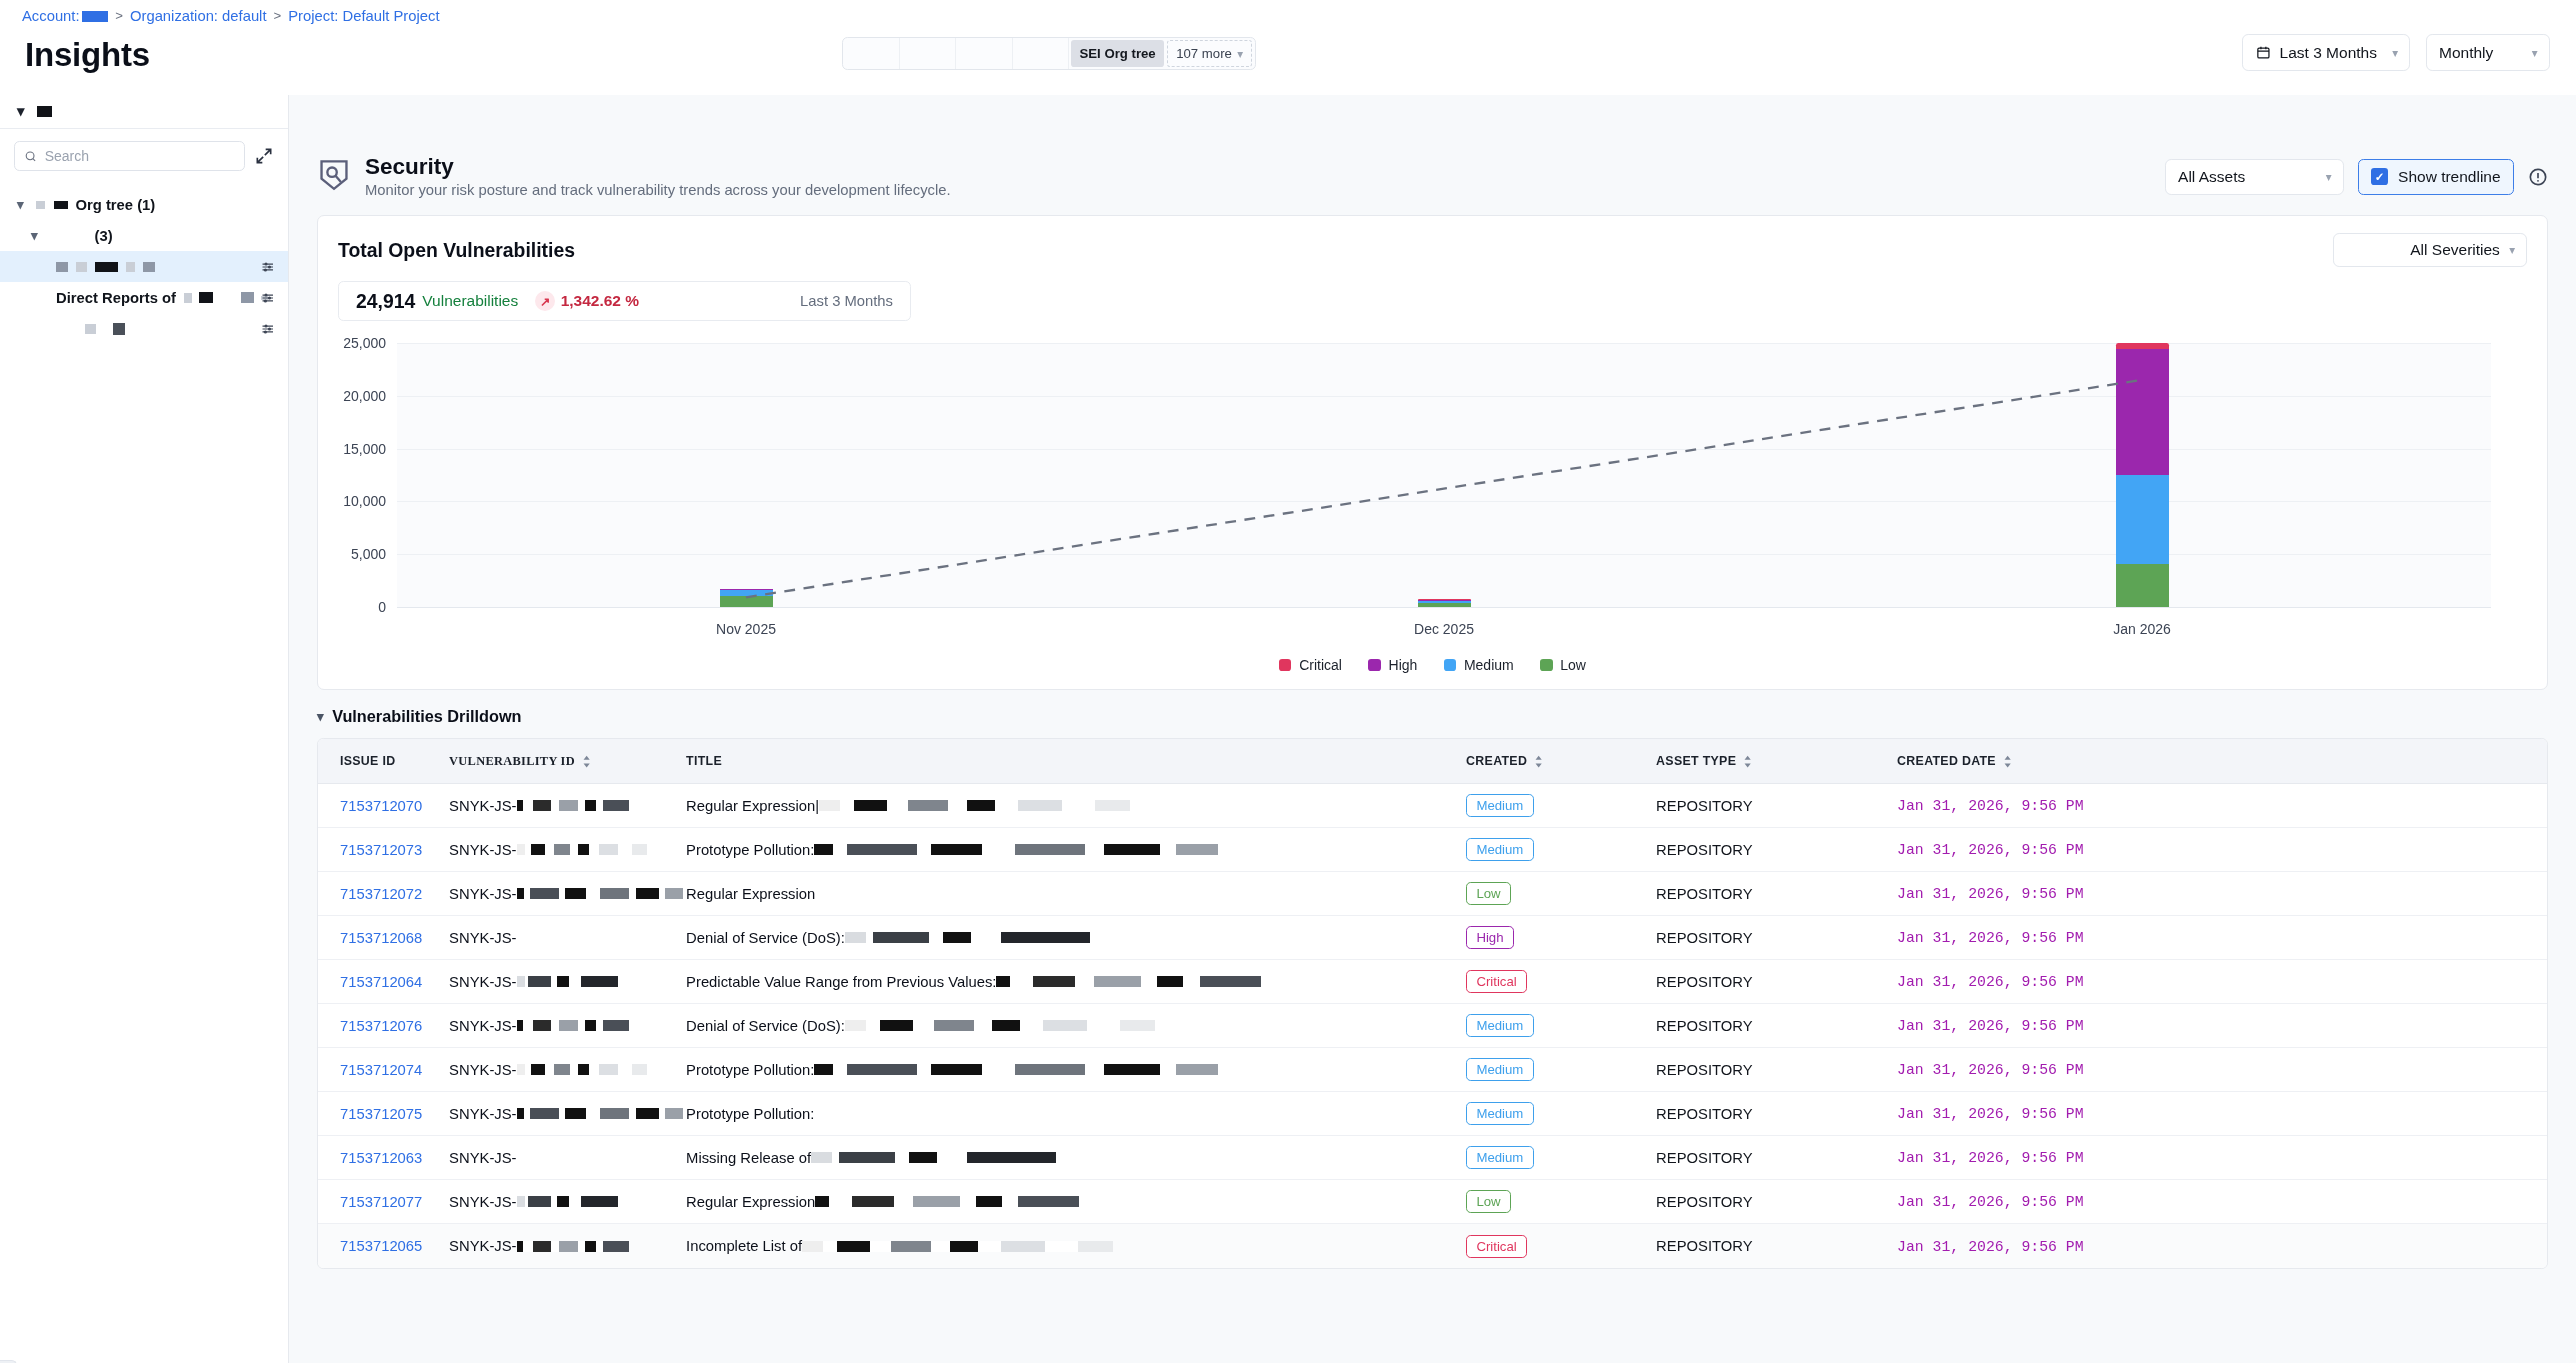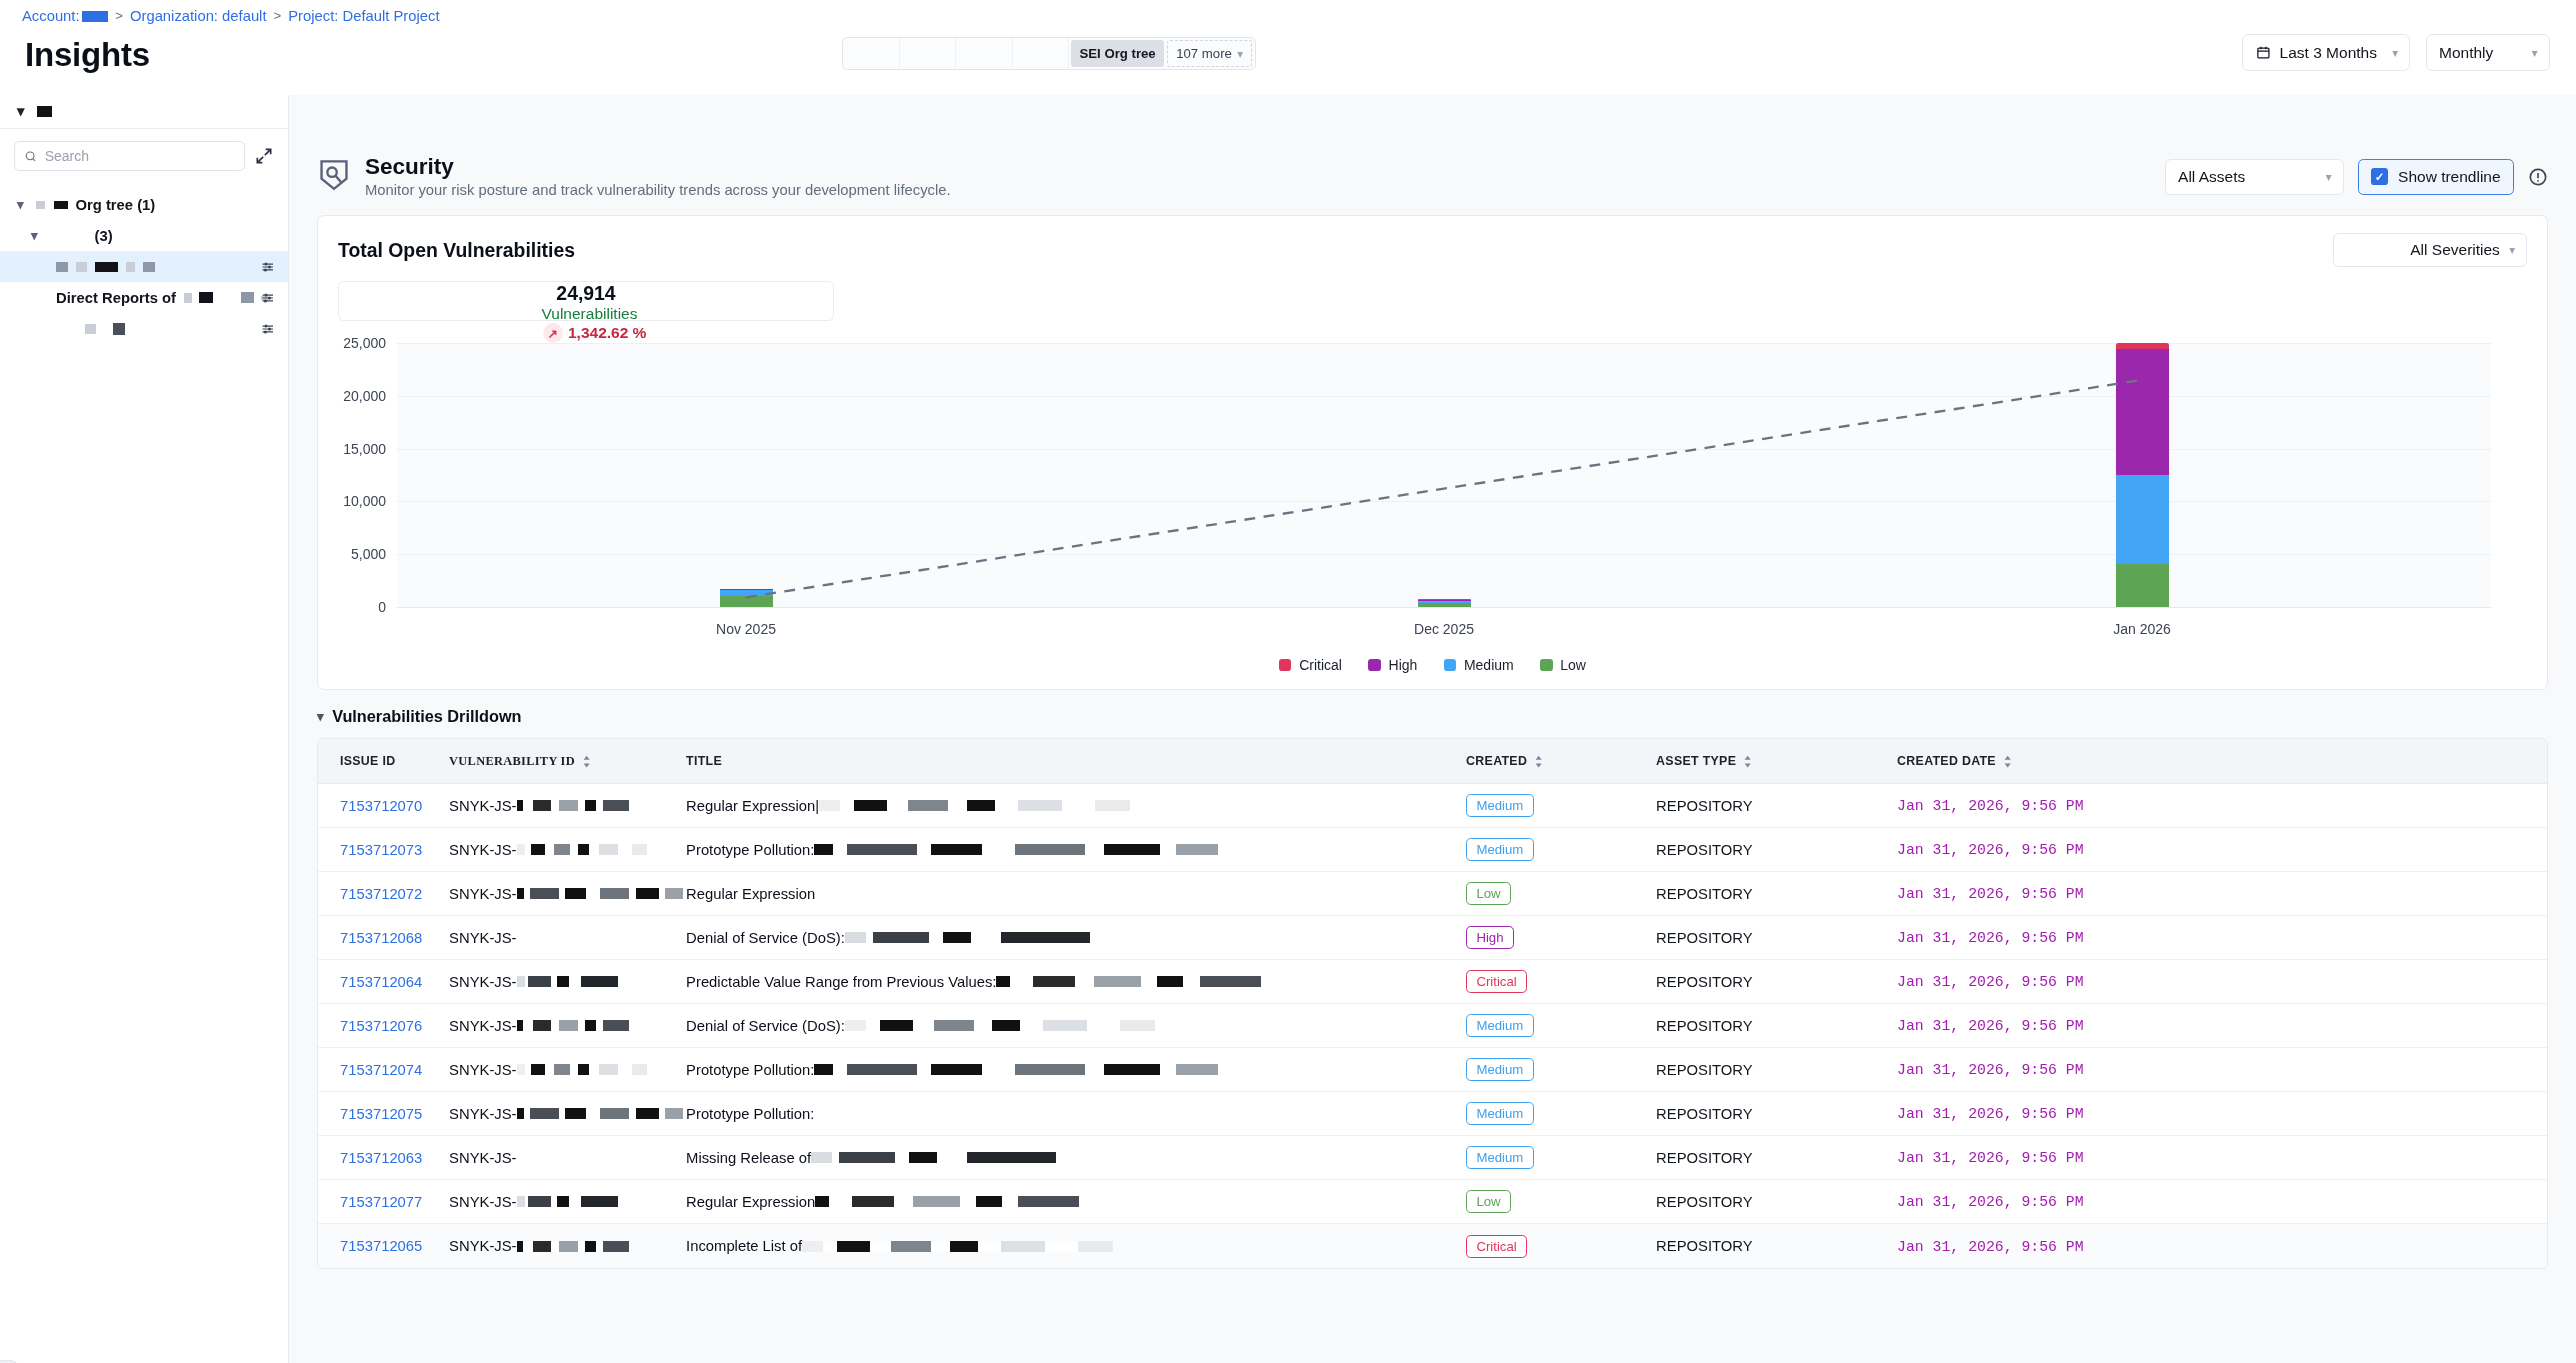--- a/index.html
+++ b/index.html
@@ -139,22 +139,22 @@
   
   .card {
     margin: 17px 28px 0 28px; background: #fff;
     border: 0.8px solid #e6e9ee; border-radius: 7px;
   }
   .card-head { display: flex; align-items: center; padding: 17px 20px 0 20px; text-align: right; }
   .card-title { font-size: 19.4px; font-weight: 700; }
   .sel-sev { margin-left: auto; width: 194px; height: 34px; }
   .kpi-row { padding: 14px 20px 0 20px; }
   .kpi {
-    width: 496px; height: 40px; border: 0.8px solid #e8ebf0; border-radius: 5.4px;
-    display: flex; align-items: center; padding: 0 17px; flex-direction: column;
+    width: 573px; height: 40px; border: 0.8px solid #e8ebf0; border-radius: 5.4px;
+    display: flex; align-items: center; padding: 0 17px;
   }
   .kpi-num { font-size: 19.4px; font-weight: 700; }
   .kpi-word { font-size: 15.5px; margin-left: 7px; color: #15803d; }
   .kpi-delta { display: flex; align-items: center; gap: 5.4px; margin-left: 17px;
                font-size: 15.5px; font-weight: 700; color: #c42840; }
   .kpi-arrow {
     width: 20px; height: 20px; border-radius: 50%; background: #fde8ec;
     display: flex; align-items: center; justify-content: center; color: #d8374f; font-size: 12.4px;
   }
   .kpi-range { margin-left: auto; font-size: 14.8px; color: #646d7d; }

